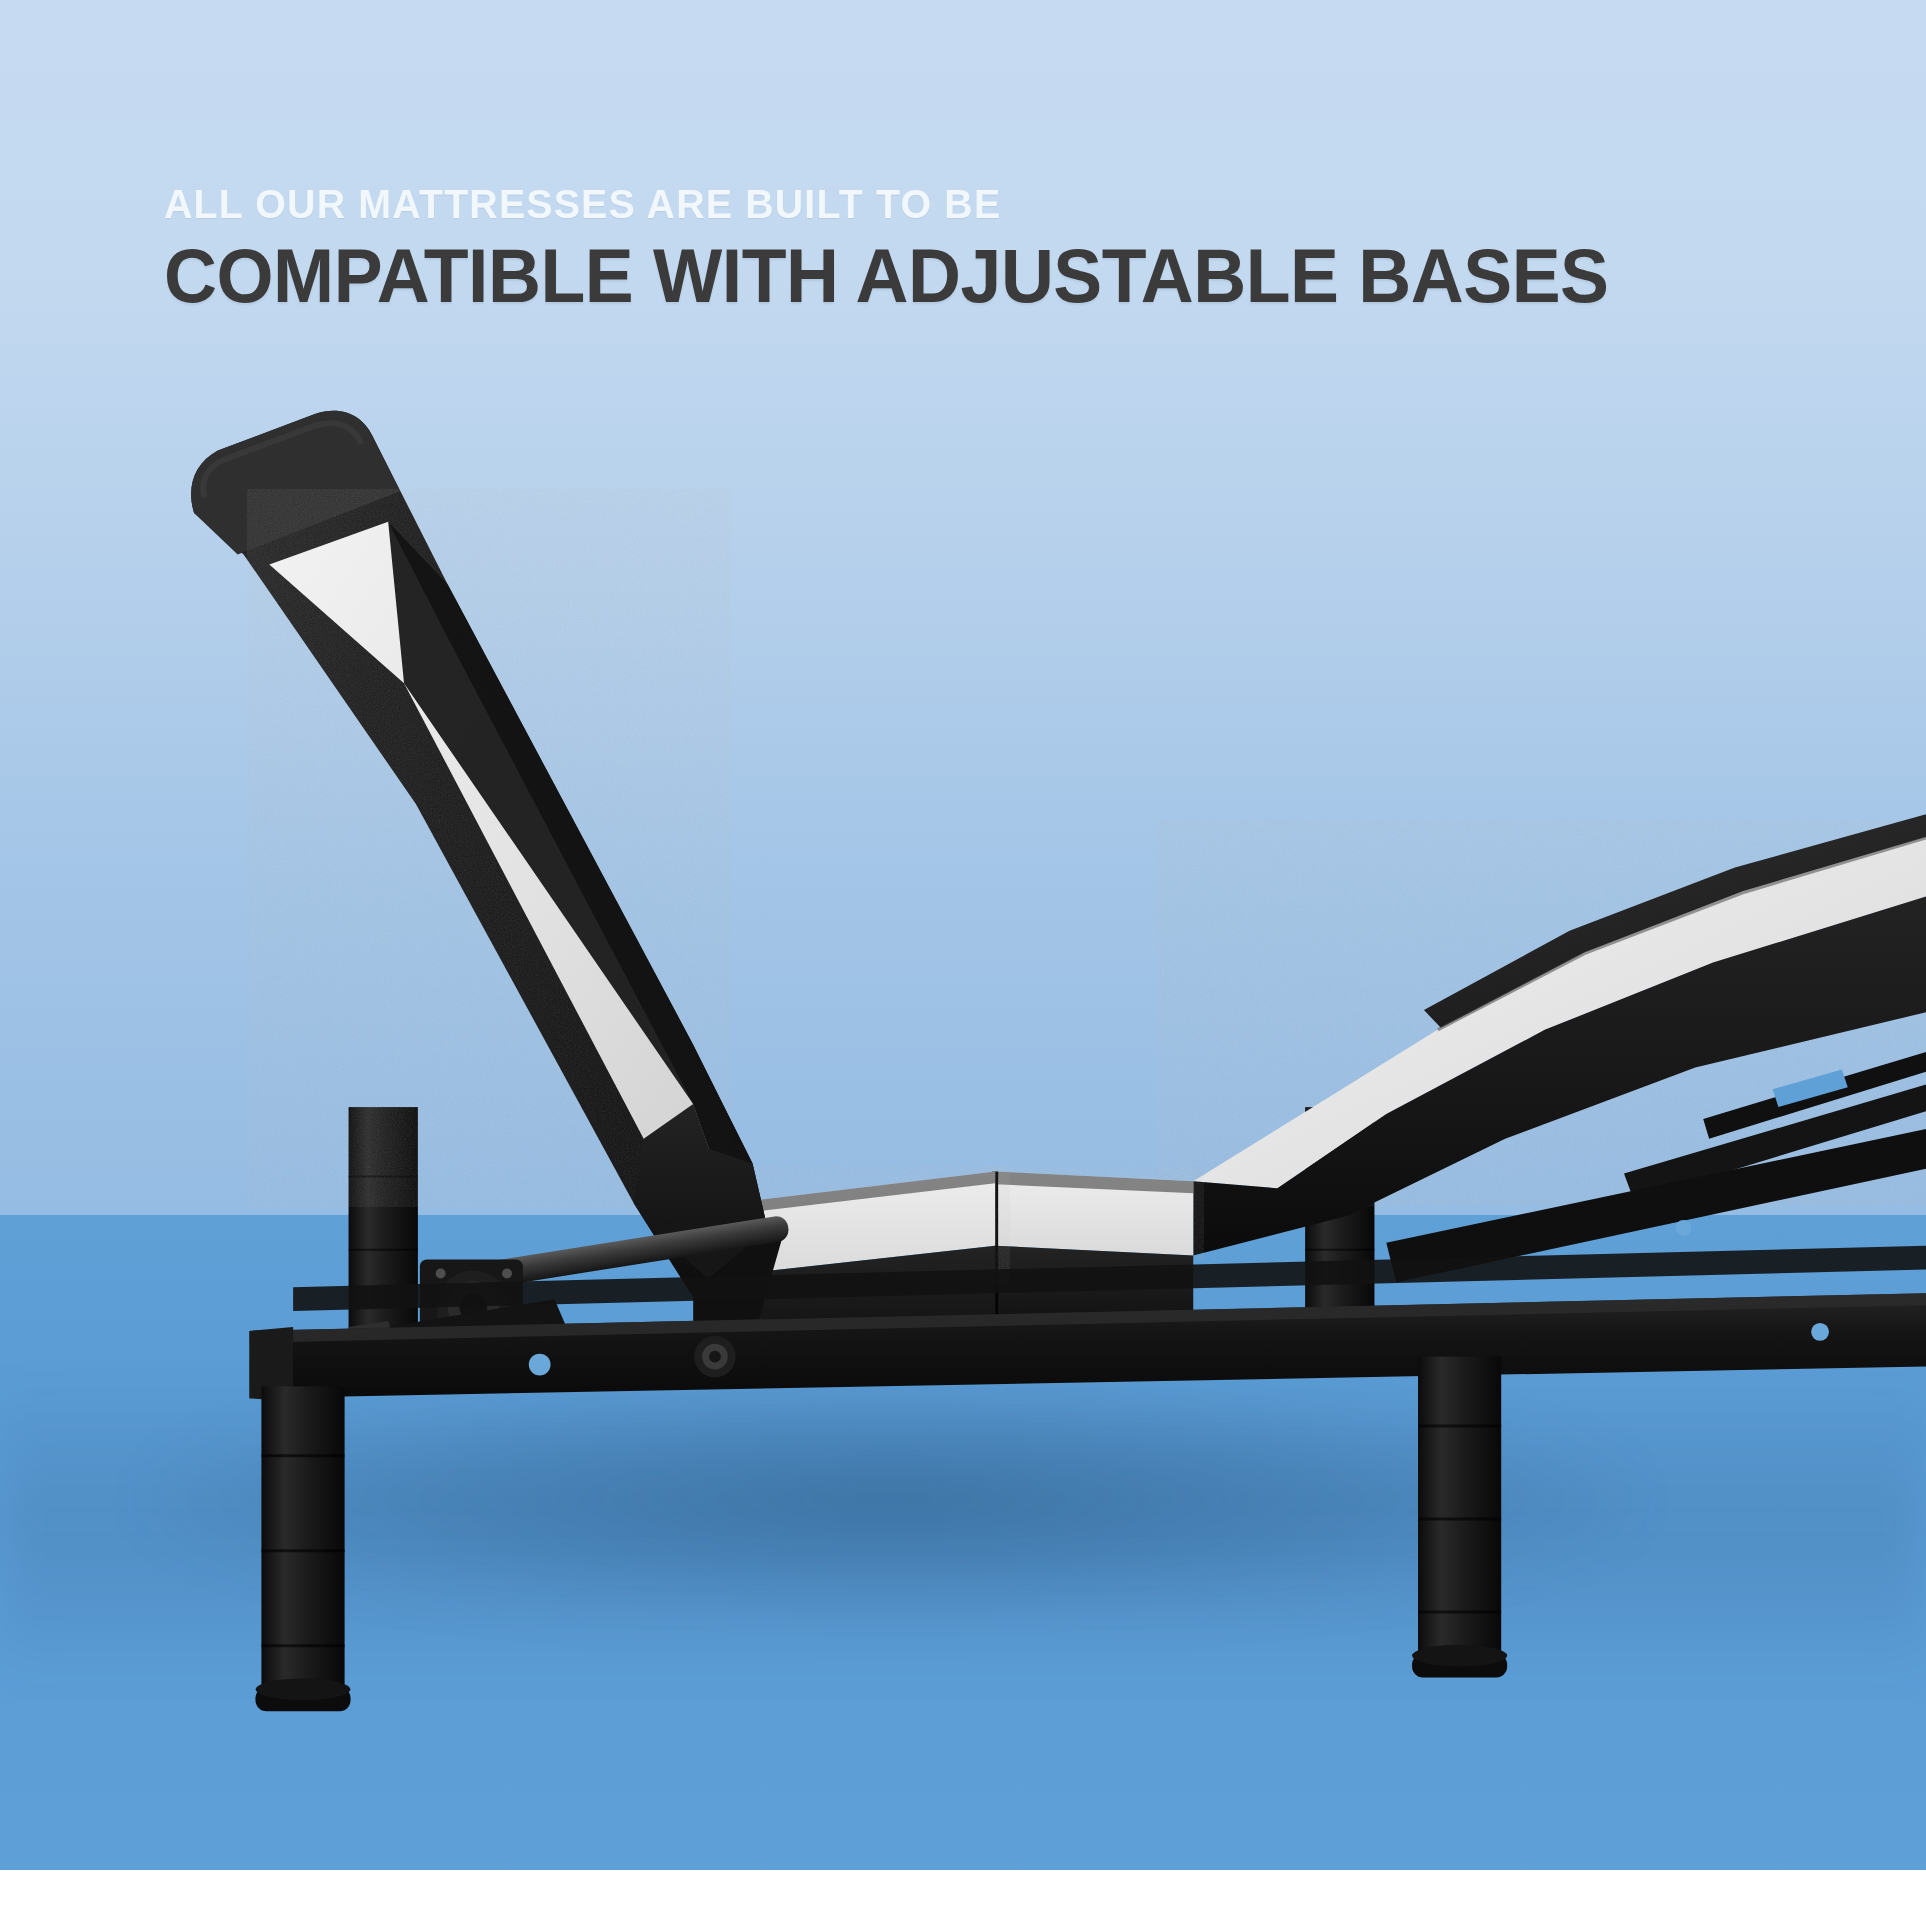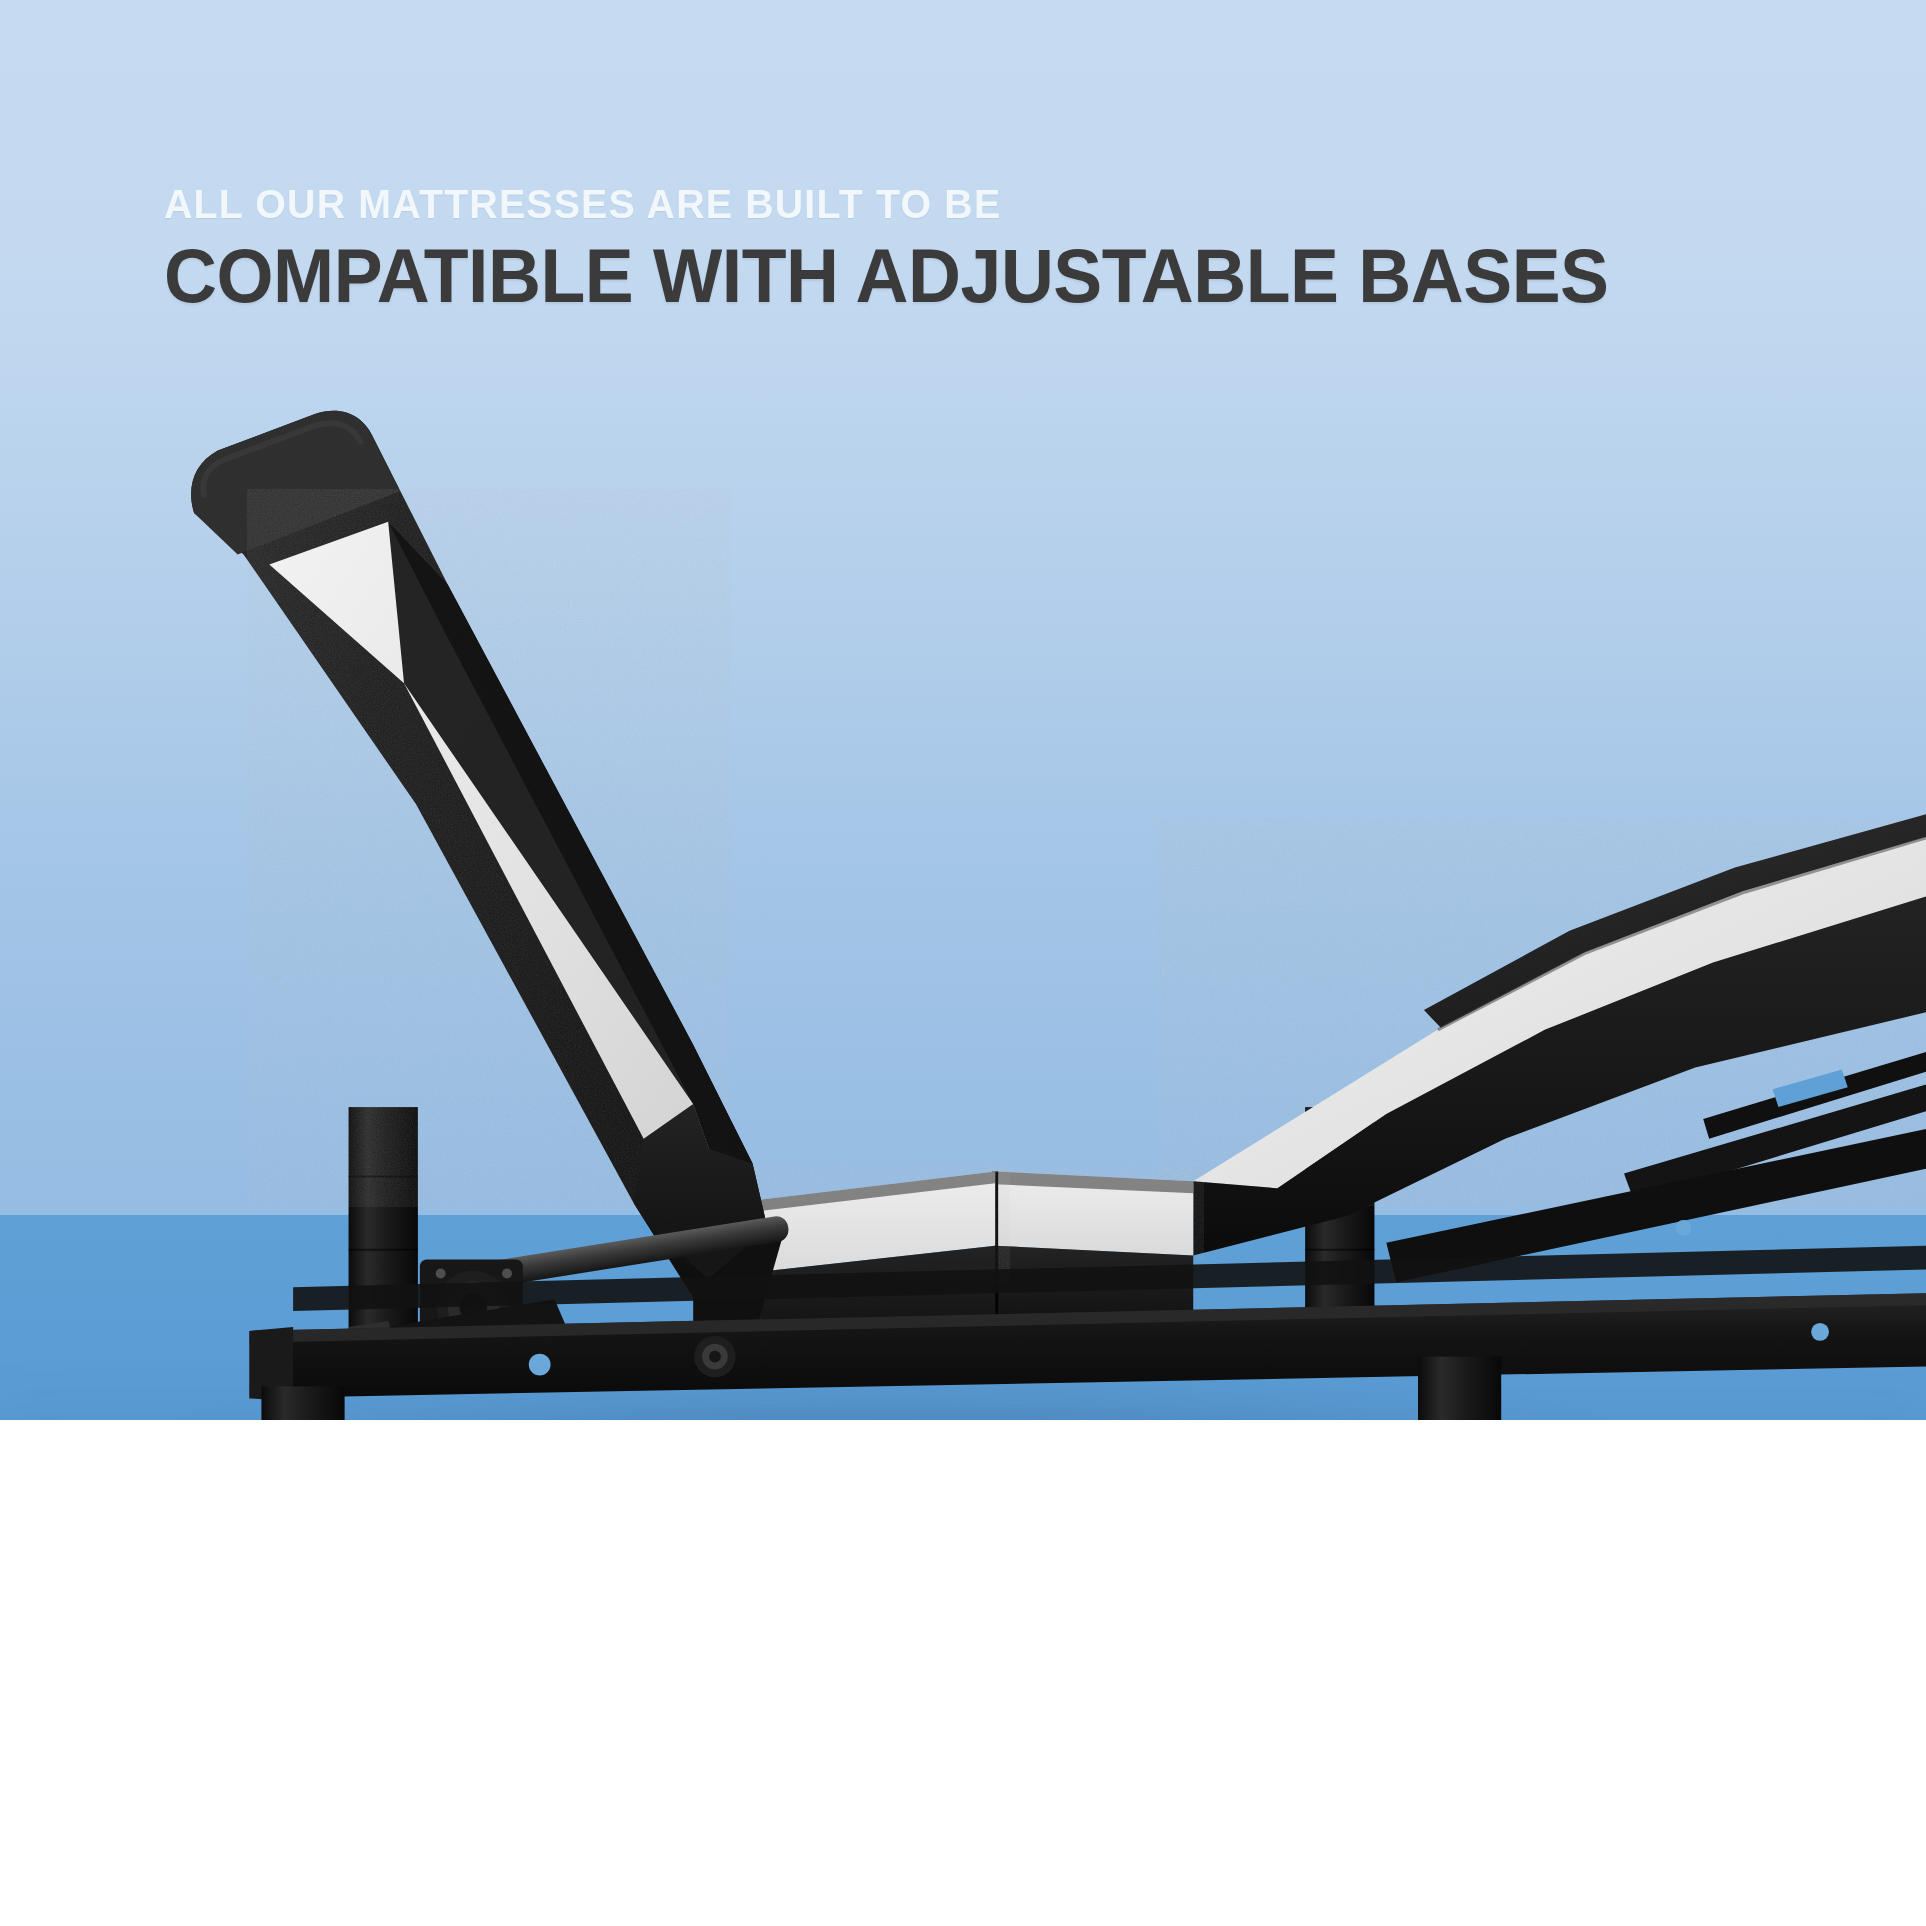--- a/index.html
+++ b/index.html
@@ -4,21 +4,21 @@
 <title>Adjustable Base Marketing Image</title>
 <style>
   html, body {
     margin: 0;
     padding: 0;
     background: #ffffff;
   }
   #stage {
     position: relative;
     width: 1927px;
-    height: 1420px;
+    height: 1870px;
     overflow: hidden;
     font-family: "Liberation Sans", sans-serif;
     user-select: none;
   }
 
   
   .wall {
     position: absolute;
     left: 0; top: 0;
     width: 1927px;

